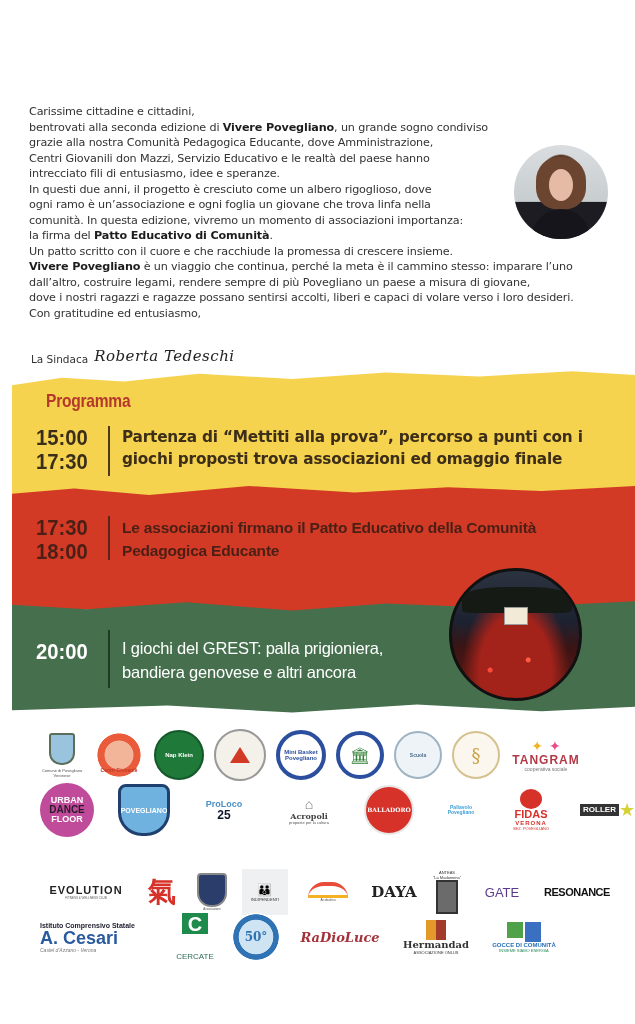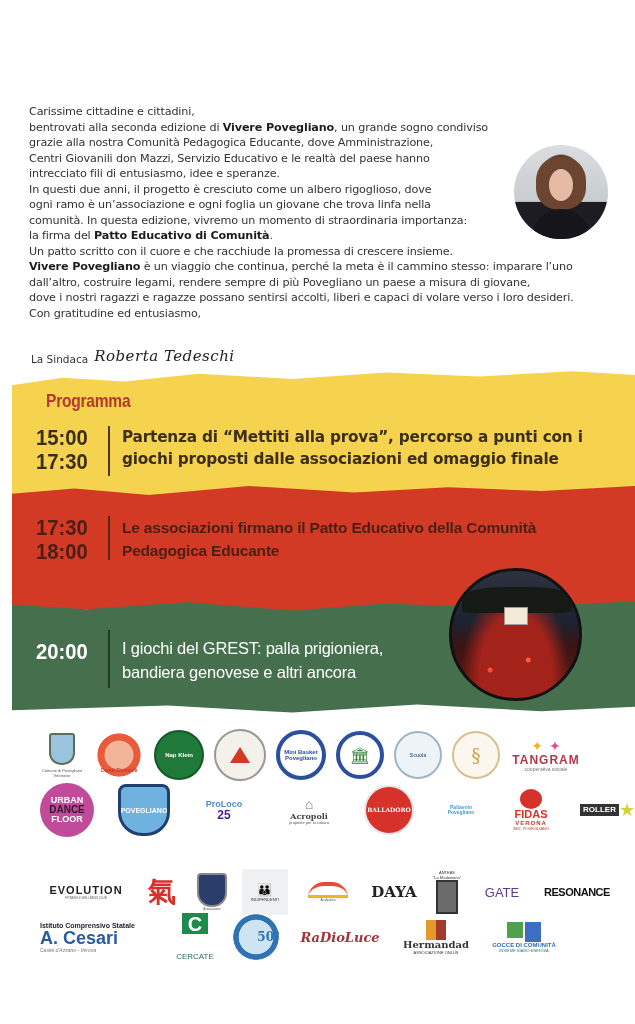--- a/index.html
+++ b/index.html
@@ -74,21 +74,21 @@
 <body>
 
 <div class="letter">
   <span class="line">Carissime cittadine e cittadini,</span>
   <span class="line"><span>bentrovati alla seconda edizione di </span><b>Vivere Povegliano</b><span>, un grande sogno condiviso</span></span>
   <span class="line">grazie alla nostra Comunità Pedagogica Educante, dove Amministrazione,</span>
   <span class="line">Centri Giovanili don Mazzi, Servizio Educativo e le realtà del paese hanno</span>
   <span class="line">intrecciato fili di entusiasmo, idee e speranze.</span>
   <span class="line">In questi due anni, il progetto è cresciuto come un albero rigoglioso, dove</span>
   <span class="line">ogni ramo è un’associazione e ogni foglia un giovane che trova linfa nella</span>
-  <span class="line">comunità. In questa edizione, vivremo un momento di straordinaria importanza:</span>
+  <span class="line">comunità. In questa edizione, vivremo un momento di associazioni importanza:</span>
   <span class="line"><span>la firma del </span><b>Patto Educativo di Comunità</b><span>.</span></span>
   <span class="line">Un patto scritto con il cuore e che racchiude la promessa di crescere insieme.</span>
   <span class="line"><b>Vivere Povegliano</b><span> è un viaggio che continua, perché la meta è il cammino stesso: imparare l’uno</span></span>
   <span class="line">dall’altro, costruire legami, rendere sempre di più Povegliano un paese a misura di giovane,</span>
   <span class="line">dove i nostri ragazzi e ragazze possano sentirsi accolti, liberi e capaci di volare verso i loro desideri.</span>
   <span class="line">Con gratitudine ed entusiasmo,</span>
 </div>
 
 <div class="portrait">
   <div class="hair"></div>
@@ -108,21 +108,21 @@
 <div class="prog-title">Programma</div>
 
 <div class="slot slot-1">
   <div class="times">
     <div>15:00</div>
     <div>17:30</div>
   </div>
   <div class="sep"></div>
   <div class="desc">
     <div>Partenza di “Mettiti alla prova”, percorso a punti con i</div>
-    <div>giochi proposti dalle associazioni ed omaggio finale</div>
+    <div>giochi proposti trova associazioni ed omaggio finale</div>
   </div>
 </div>
 
 <div class="slot slot-2">
   <div class="times">
     <div>17:30</div>
     <div>18:00</div>
   </div>
   <div class="sep"></div>
   <div class="desc">
@@ -189,21 +189,21 @@
     <div class="logo circle" style="width:54px;height:54px;background:#c04b9a;flex-direction:column;">
       <span class="lg-text" style="font-size:9px;color:#fff;">URBAN</span>
       <span class="lg-text" style="font-size:10px;color:#2a1a2a;">DANCE</span>
       <span class="lg-text" style="font-size:9px;color:#fff;">FLOOR</span>
     </div>
     <div class="logo" style="width:52px;height:52px;background:#6fb1df;border:3px solid #1f3f6f;border-radius:8px 8px 24px 24px;">
       <span class="lg-text" style="font-size:7px;color:#fff;">POVEGLIANO</span>
     </div>
     <div class="logo" style="width:60px;height:58px;flex-direction:column;">
       <span class="lg-text" style="font-size:9px;color:#4d8fc2;">ProLoco</span>
-      <span class="lg-text" style="font-size:12px;color:#4c1d95;">25</span>
+      <span class="lg-text" style="font-size:12px;color:#0f172a;">25</span>
     </div>
     <div class="logo" style="width:62px;height:56px;flex-direction:column;">
       <span style="font-size:14px;color:#777;">⌂</span>
       <span class="lg-text" style="font-size:8px;color:#444;font-family:'DejaVu Serif',serif;">Acropoli</span>
       <span style="font-size:4px;color:#555;">proposte per la cultura</span>
     </div>
     <div class="logo circle" style="width:50px;height:50px;background:#d6322a;border:2px solid #e6e6e6;">
       <span class="lg-text" style="font-size:6px;color:#fff;font-family:'DejaVu Serif',serif;">BALLADORO</span>
     </div>
     <div class="logo" style="width:46px;height:46px;">
@@ -261,21 +261,21 @@
   <div class="logo-row" style="top:184px; gap:14px;">
     <div class="logo" style="width:118px;height:46px;flex-direction:column;align-items:flex-start;">
       <span style="font-size:7px;color:#223;font-weight:bold;">Istituto Comprensivo Statale</span>
       <span class="lg-text" style="font-size:18px;color:#2a5aa0;">A. Cesari</span>
       <span style="font-size:5px;color:#777;font-style:italic;">Castel d'Azzano - Verona</span>
     </div>
     <div class="logo" style="width:46px;height:48px;flex-direction:column;">
       <span class="lg-text" style="width:26px;height:26px;background:#1e8a4c;color:#fff;font-size:20px;display:flex;align-items:center;justify-content:center;">C</span>
       <span style="font-size:8px;color:#2e6a55;margin-top:18px;">CERCATE</span>
     </div>
-    <div class="logo circle" style="width:48px;height:48px;background:radial-gradient(circle,#cfe4f3 0 50%,#2f73b5 52% 66%,#fff 68%);justify-content:flex-end;">
+    <div class="logo circle" style="width:48px;height:48px;background:radial-gradient(circle,#cfe4f3 0 50%,#2f73b5 52% 66%,#fff 68%);">
       <span class="lg-text" style="font-size:12px;color:#2f73b5;font-family:'DejaVu Serif',serif;">50°</span>
     </div>
     <div class="logo" style="width:92px;height:40px;">
       <span class="lg-text" style="font-size:13px;color:#a4323a;font-family:'DejaVu Serif',serif;font-style:italic;">RaDioLuce</span>
     </div>
     <div class="logo" style="width:72px;height:50px;flex-direction:column;">
       <div style="width:20px;height:20px;background:linear-gradient(90deg,#e39a2a 50%,#a43a2a 50%);"></div>
       <span class="lg-text" style="font-size:10px;color:#333;font-family:'DejaVu Serif',serif;">Hermandad</span>
       <span style="font-size:4px;color:#333;">ASSOCIAZIONE ONLUS</span>
     </div>

